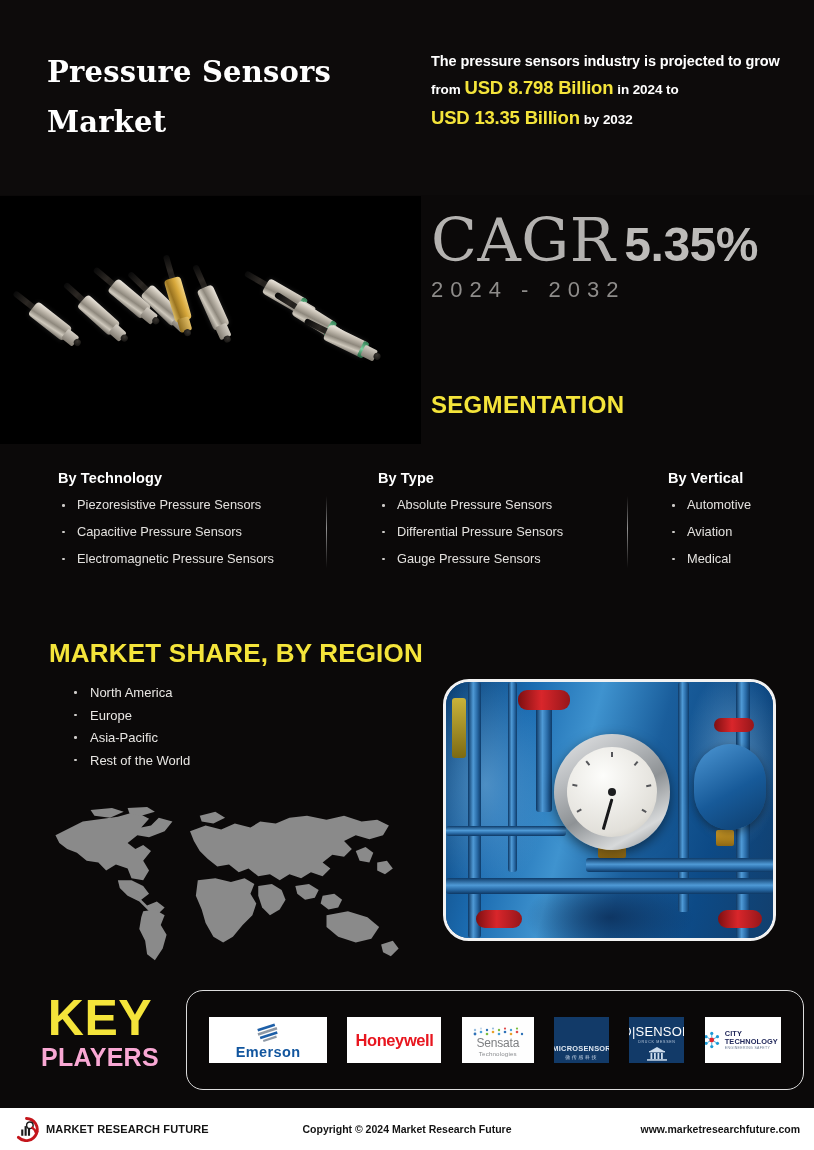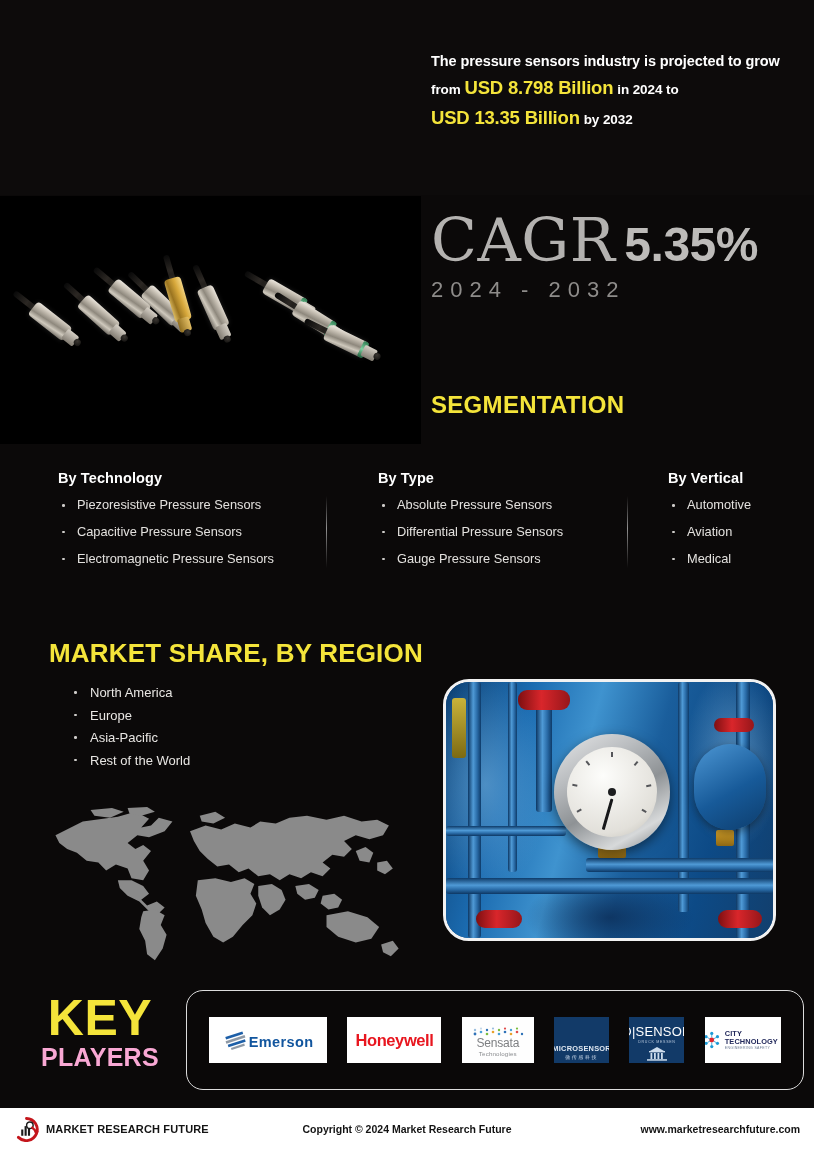--- a/index.html
+++ b/index.html
@@ -169,21 +169,21 @@
     border:1.6px solid #dcdcdc;border-radius:17px;background:#0a0808;
   }
   .logos{
     position:absolute;left:0;top:0;width:100%;height:100%;
     display:flex;align-items:center;justify-content:space-around;padding:0 12px;box-sizing:border-box;
   }
   .logo{
     height:46px;display:flex;align-items:center;justify-content:center;
     overflow:hidden;box-sizing:border-box;
   }
-  .logo.emerson{width:118px;background:#fff;flex-direction:row;padding-top:3px;}
+  .logo.emerson{width:118px;background:#fff;flex-direction:column;padding-top:3px;}
   .em-mark{width:26px;height:20px;margin-bottom:1px;}
   .em-txt{color:#11559e;font-size:14.5px;font-weight:700;letter-spacing:.4px;font-family:"Liberation Sans",sans-serif;}
   .logo.honeywell{width:94px;background:#fff;}
   .hw-txt{color:#e8161f;font-size:16.5px;font-weight:700;letter-spacing:-.4px;}
   .logo.sensata{width:72px;background:#fefefe;flex-direction:column;padding-top:4px;}
   .sn-dots{width:52px;height:10px;}
   .sn-txt{color:#7d7f82;font-size:12px;font-weight:400;line-height:1.05;letter-spacing:-.2px;}
   .sn-sub{color:#8a8c8f;font-size:6.2px;letter-spacing:.15px;}
   .logo.micro{width:55px;background:#123a68;flex-direction:column;}
   .mc-txt{color:#dfe7f1;font-size:7.4px;font-weight:700;letter-spacing:.25px;margin-top:24px;}
@@ -208,20 +208,24 @@
   .ft-brand{color:#141414;font-size:11px;font-weight:700;letter-spacing:.15px;}
   .ft-copy{position:absolute;left:0;width:814px;text-align:center;color:#131313;font-size:10.5px;font-weight:700;}
   .ft-url{position:absolute;right:14px;color:#131313;font-size:10.5px;font-weight:700;}
 </style>
 </head>
 <body>
 
 <div class="page">
 
   <div class="hdr">
+    <div class="title">
+      <span>Pressure Sensors</span>
+      <span>Market</span>
+    </div>
     <div class="kpi">
       <span>The pressure sensors industry is projected to grow</span><br>
       <span class="sm">from</span>
       <span class="big">USD 8.798 Billion</span>
       <span class="sm">in 2024 to</span><br>
       <span class="big">USD 13.35 Billion</span>
       <span class="sm">by 2032</span>
     </div>
   </div>
 

